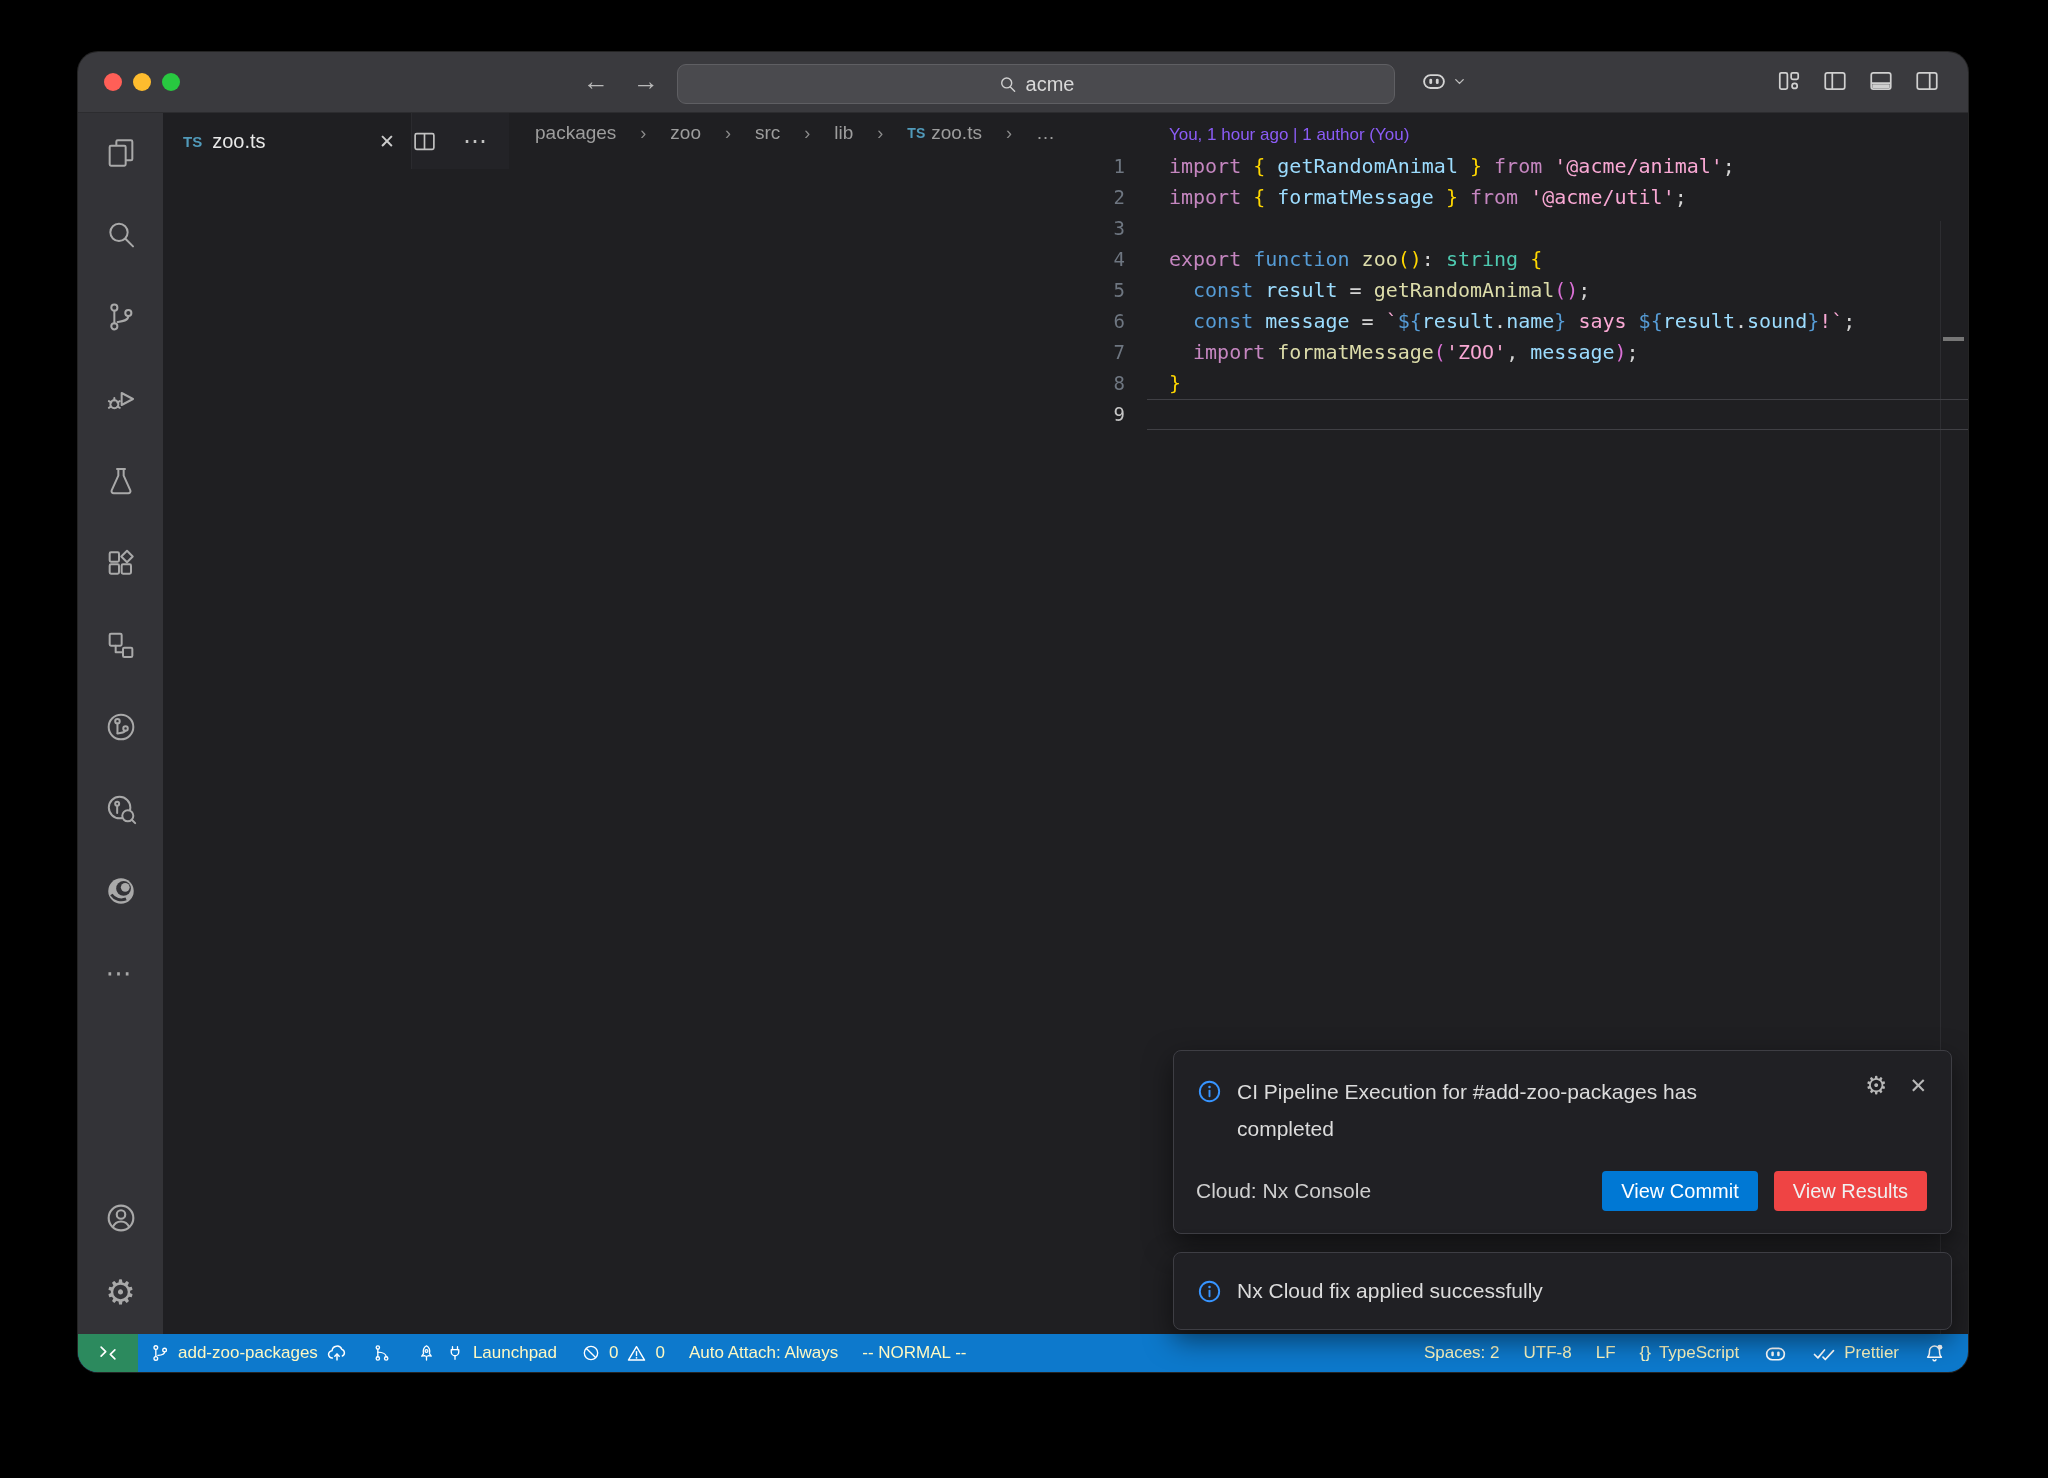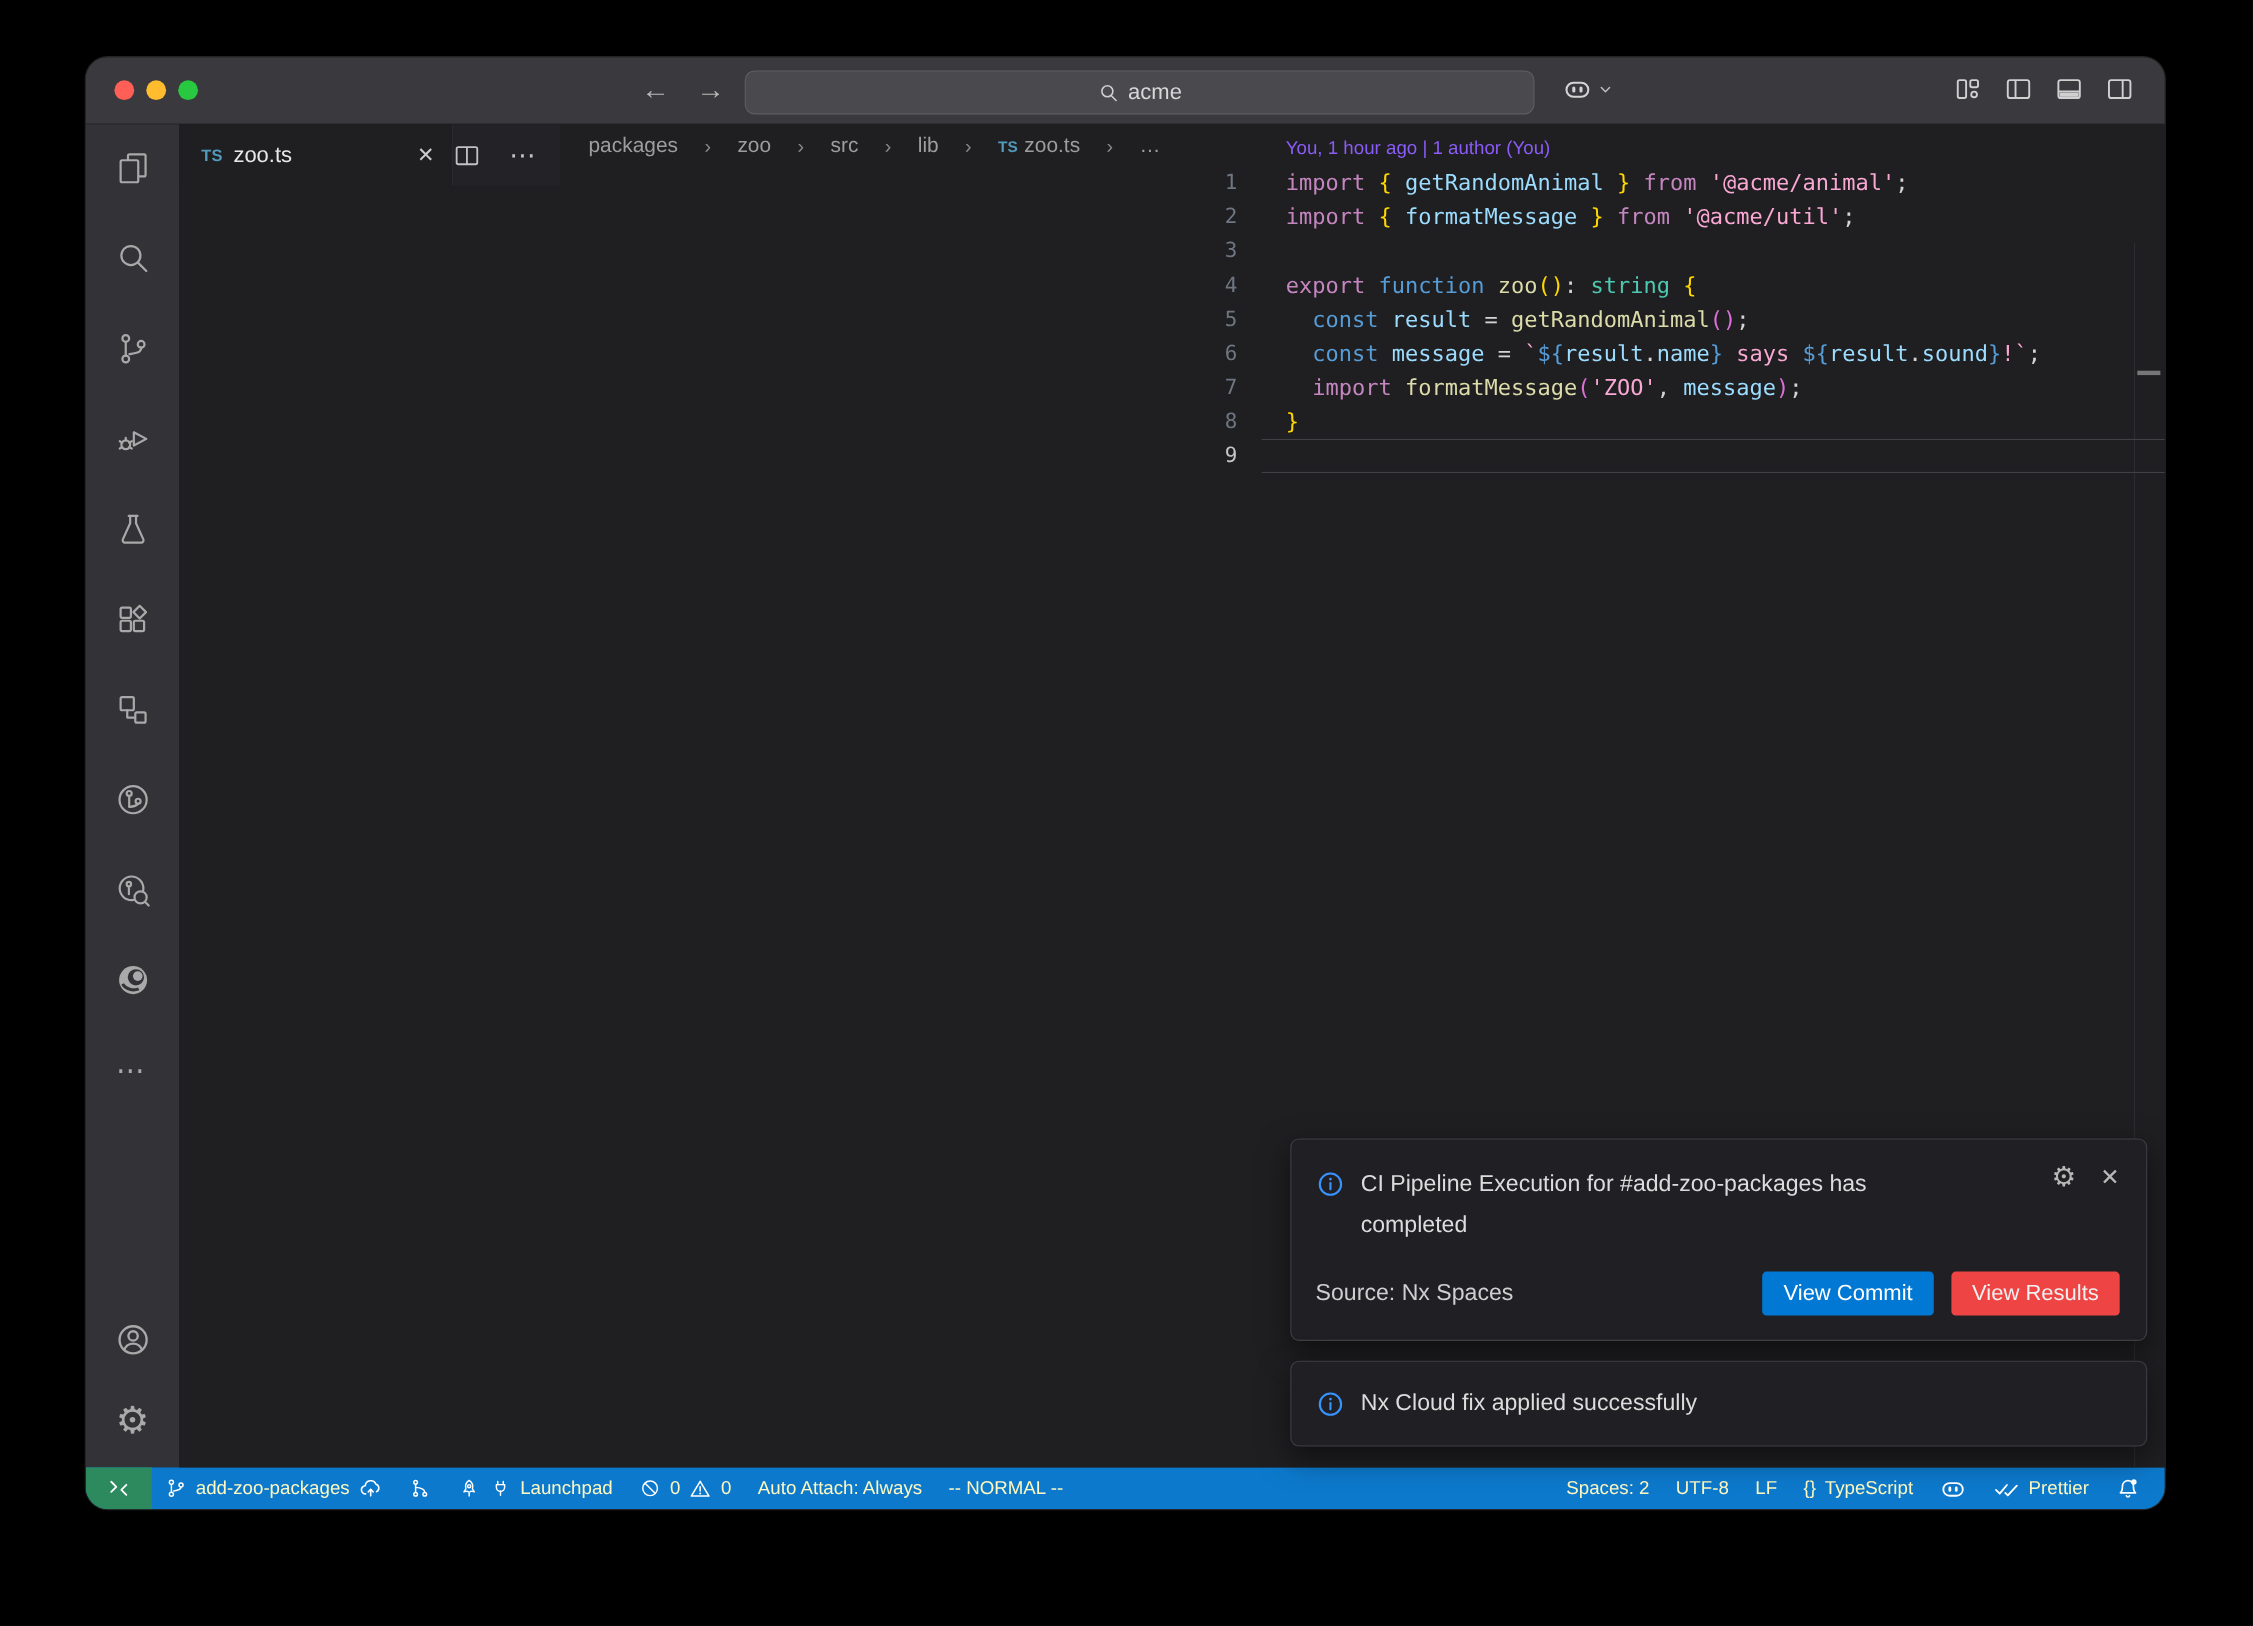--- a/index.html
+++ b/index.html
@@ -50,21 +50,21 @@
   .ln{width:70px;text-align:right;color:#6e7681;flex:none;font-size:19px;}
   .lc{padding-left:44px;white-space:pre;}
   .cursor-line{position:relative;}
   .cursor-line .ln{color:#c6c6c6;}
   .cursor-line::after{content:"";position:absolute;left:92px;right:0;top:0;height:29px;
                       border-top:1px solid #404045;border-bottom:1px solid #404045;}
   .c-kw{color:#C586C0}.c-kwb{color:#569CD6}.c-fn{color:#DCDCAA}.c-id{color:#9CDCFE}
   .c-str{color:#f9a8d4}.c-type{color:#4EC9B0}.c-br{color:#FFD700}.c-br2{color:#DA70D6}
   .c-tpl{color:#569CD6}.c-fg{color:#d4d4d4}
   
-  .notifications{position:absolute;right:16px;bottom:57px;width:779px;}
+  .notifications{position:absolute;right:16px;bottom:42px;width:779px;}
   .toast{background:#202024;border:1px solid #3e3e44;border-radius:8px;box-shadow:0 10px 28px rgba(0,0,0,.5);}
   .toast1{padding:22px 24px 22px 22px;margin-bottom:18px;}
   .t-head{display:flex;align-items:flex-start;}
   .t-msg{width:500px;margin-left:14px;color:#dcdcdc;font-size:21px;line-height:37px;}
   .t-head-icons{margin-left:auto;display:flex;align-items:center;gap:22px;color:#b8b8b8;}
   .t-gear{font-size:25px;line-height:25px;}
   .t-close{font-size:21px;}
   .t-foot{display:flex;align-items:center;margin-top:24px;}
   .t-source{color:#cfcfcf;font-size:21px;}
   .t-buttons{margin-left:auto;display:flex;gap:16px;}
@@ -347,21 +347,21 @@
               <circle cx="12" cy="7.9" r="1.1" fill="#3794ff" stroke="none"></circle>
           </svg>
         </span>
         <span class="t-msg">CI Pipeline Execution for #add-zoo-packages has completed</span>
         <span class="t-head-icons">
           <span class="t-gear">⚙</span>
           <span class="t-close">✕</span>
         </span>
       </div>
       <div class="t-foot">
-        <span class="t-source">Source: Nx Spaces</span>
+        <span class="t-source">Cloud: Nx Console</span>
         <span class="t-buttons">
           <span class="btn btn-primary">View Commit</span>
           <span class="btn btn-secondary">View Results</span>
         </span>
       </div>
     </div>
     <div class="toast toast2">
       <span>
         <svg width="27" height="27" viewBox="0 0 24 24" fill="none" stroke="#3794ff" stroke-width="1.7" stroke-linecap="round">
           <circle cx="12" cy="12" r="8.6"></circle>

